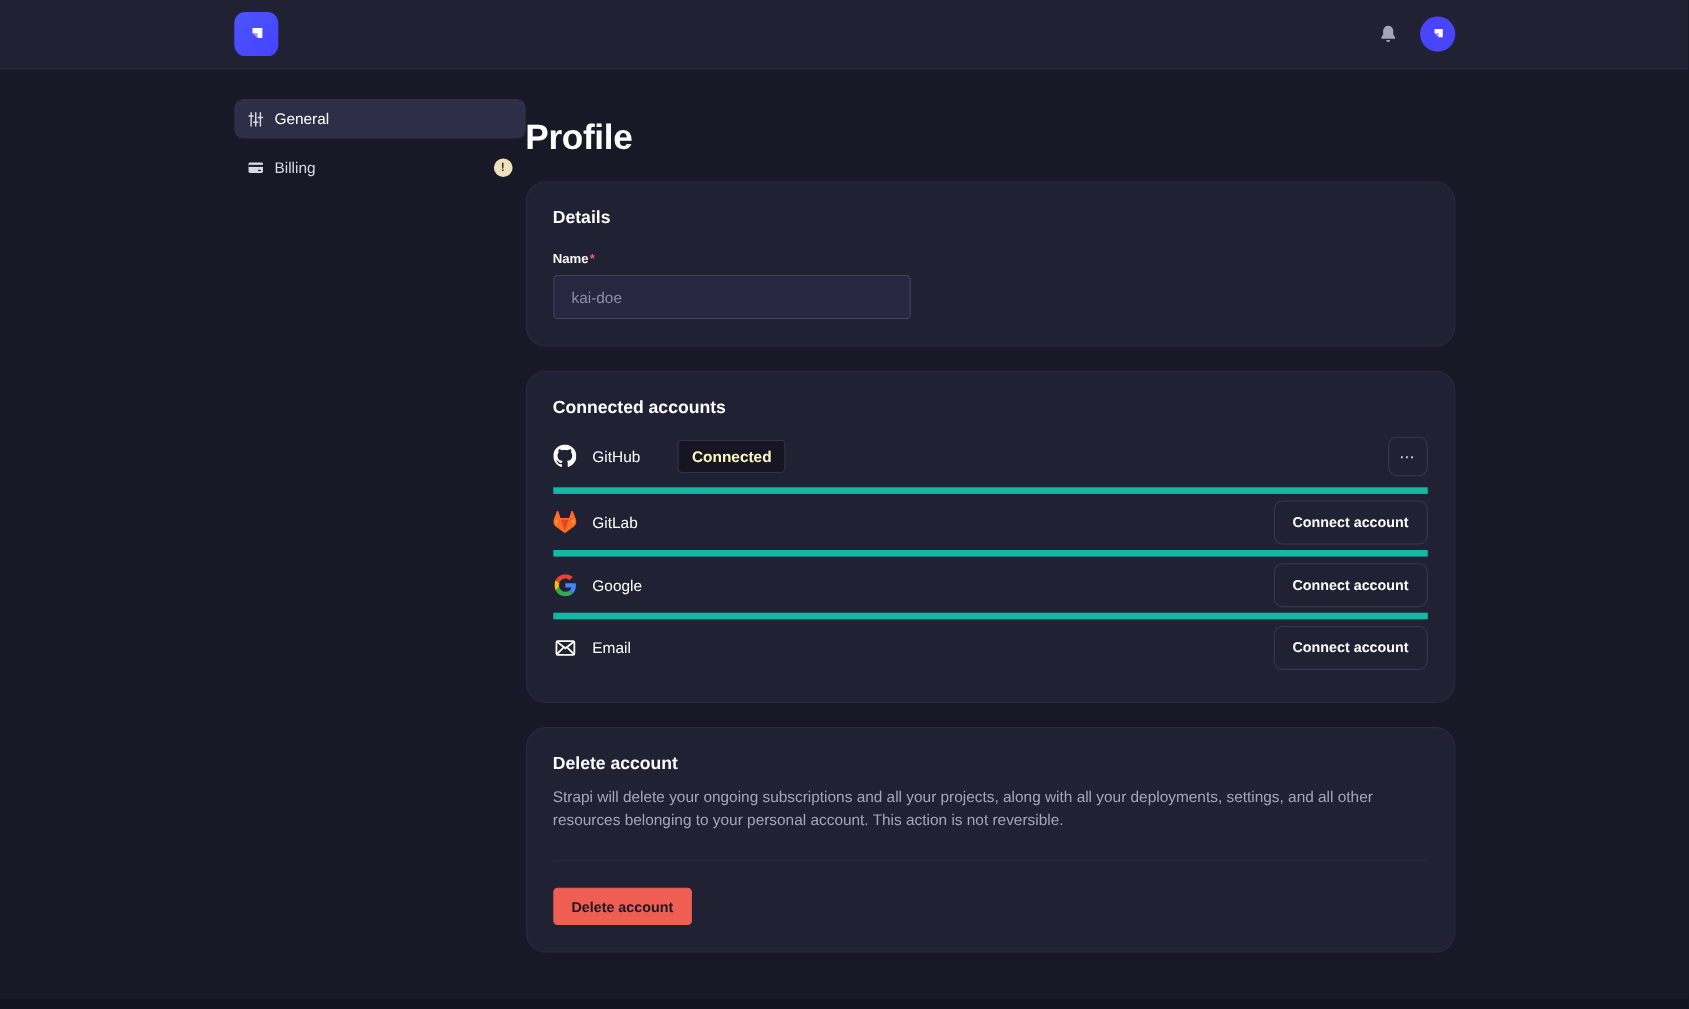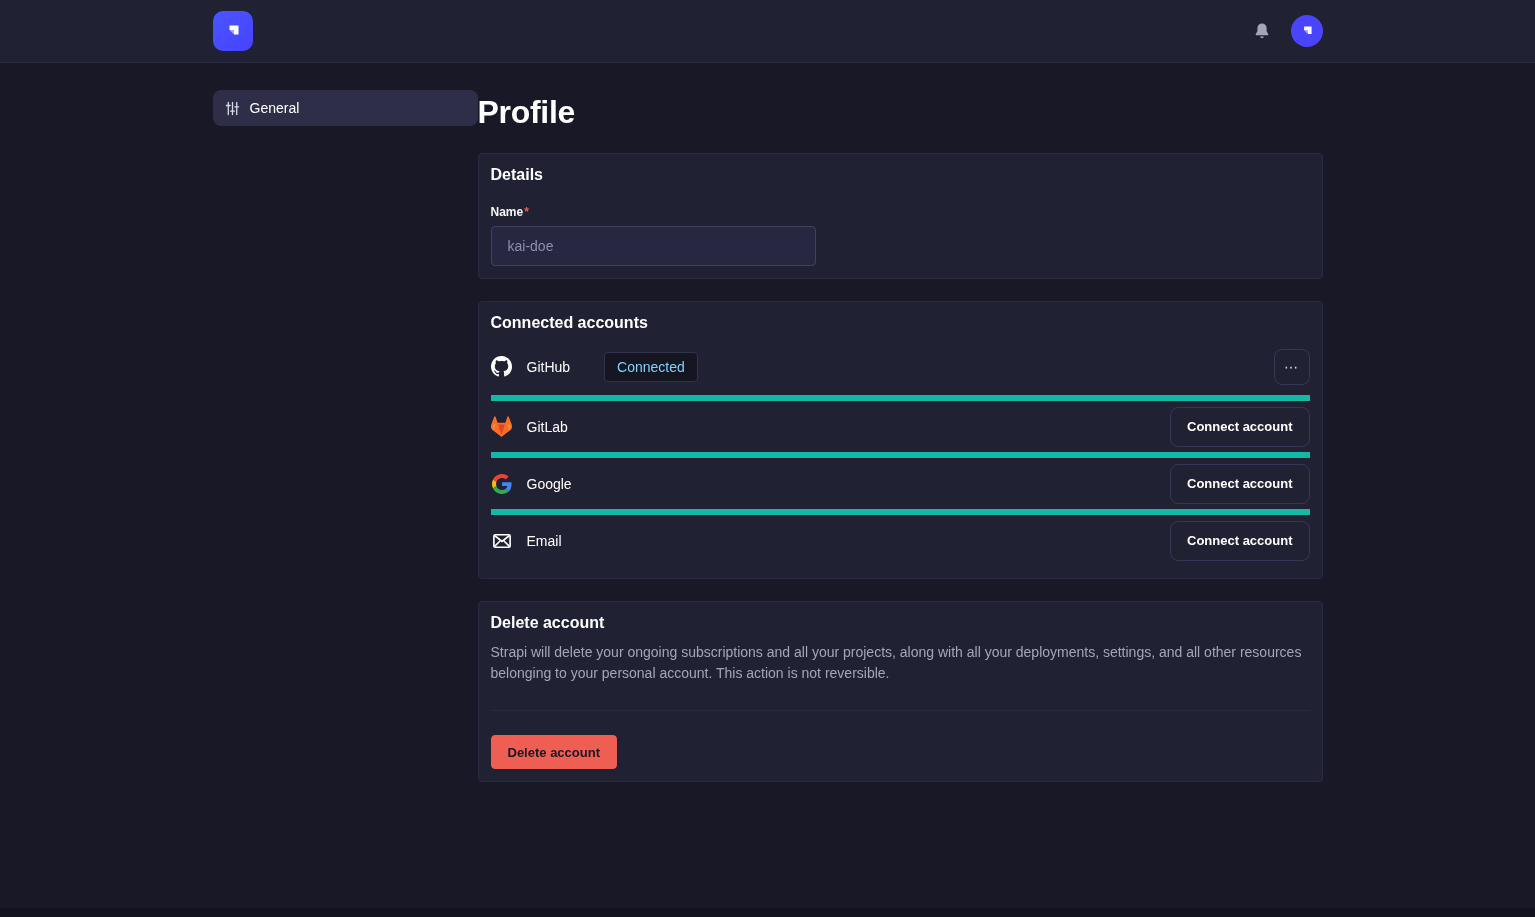--- a/index.html
+++ b/index.html
@@ -58,28 +58,28 @@
   .side-item.active { background: #2e2e48; color: #ffffff; }
   .side-item .grow { flex: 1; }
   .warn-badge {
     width: 17px; height: 17px; border-radius: 50%;
     background: #f0e1bd; color: #3b3321;
     font-size: 11px; font-weight: 700;
     display: flex; align-items: center; justify-content: center;
   }
 
   .main { flex: 1; padding-bottom: 40px; }
-  .page-title { font-size: 32px; font-weight: 700; color: #fff; margin: 4px 0 0 0; letter-spacing: -0.3px; }
+  .page-title { font-size: 32px; font-weight: 700; color: #fff; margin: 16px 0 0 0; letter-spacing: -0.3px; }
 
   .card {
     background: #212134;
     border: 1px solid #2a2a40;
-    border-radius: 4px;
+    border-radius: 18px;
     margin-top: 22px;
-    padding: 12px;
+    padding: 24px;
   }
   .card h2 { font-size: 16px; font-weight: 700; color: #fff; }
 
   
   .field { margin-top: 18px; }
   .field-label { font-size: 12px; font-weight: 700; color: #f6f6f9; }
   .req { color: #ee5e52; margin-left: 1px; }
   .text-input {
     margin-top: 6px;
     width: 325px; height: 40px;
@@ -102,21 +102,21 @@
   .account-row + .account-row { border-top: 6px solid #14b8a6; justify-content: center; }
   .account-icon { width: 22px; display: flex; align-items: center; justify-content: center; }
   .account-name { font-size: 14px; color: #ffffff; margin-left: 14px; }
   .status-badge {
     margin-left: 34px;
     display: inline-flex; align-items: center;
     height: 30px; padding: 0 12px;
     background: #161622;
     border: 1px solid #32324d;
     border-radius: 4px;
-    color: #7dd3fc; font-size: 14px; font-weight: 400;
+    color: #fef9c3; font-size: 14px; font-weight: 700;
   }
   .row-action { margin-left: auto; }
   .btn-connect {
     background: transparent;
     border: 1px solid #373754;
     border-radius: 8px;
     color: #fff; font-family: inherit;
     font-size: 13px; font-weight: 700;
     height: 40px; padding: 0 16px;
     cursor: pointer;
@@ -194,20 +194,32 @@
 
   <nav class="sidebar">
     <div class="side-item active">
       <span style="display:flex">
         <svg width="15" height="15" viewBox="0 0 16 16" stroke="#d9d9e3" stroke-width="1.4" stroke-linecap="round" fill="none">
             <path d="M3.5 1.5v13M8 1.5v13M12.5 1.5v13M1.5 4.8h4M6 10.8h4M10.5 6.2h4"></path>
           </svg>
       </span>
       <span>General</span>
     </div>
+    <div class="side-item">
+      <span style="display:flex">
+        <svg width="15" height="15" viewBox="0 0 16 16">
+            <rect x="1" y="3" width="14" height="10" rx="1.4" fill="#d9d9e3"></rect>
+            <rect x="1" y="5.2" width="14" height="2" fill="#181826"></rect>
+            <rect x="10.2" y="10" width="2.8" height="1.2" fill="#181826"></rect>
+          </svg>
+      </span>
+      <span>Billing</span>
+      <span class="grow"></span>
+      <span class="warn-badge">!</span>
+    </div>
   </nav>
 
   <main class="main">
     <h1 class="page-title">Profile</h1>
 
     <section class="card">
       <h2>Details</h2>
       <div class="field">
         <label class="field-label"><span>Name</span><span class="req">*</span></label>
         <div>

